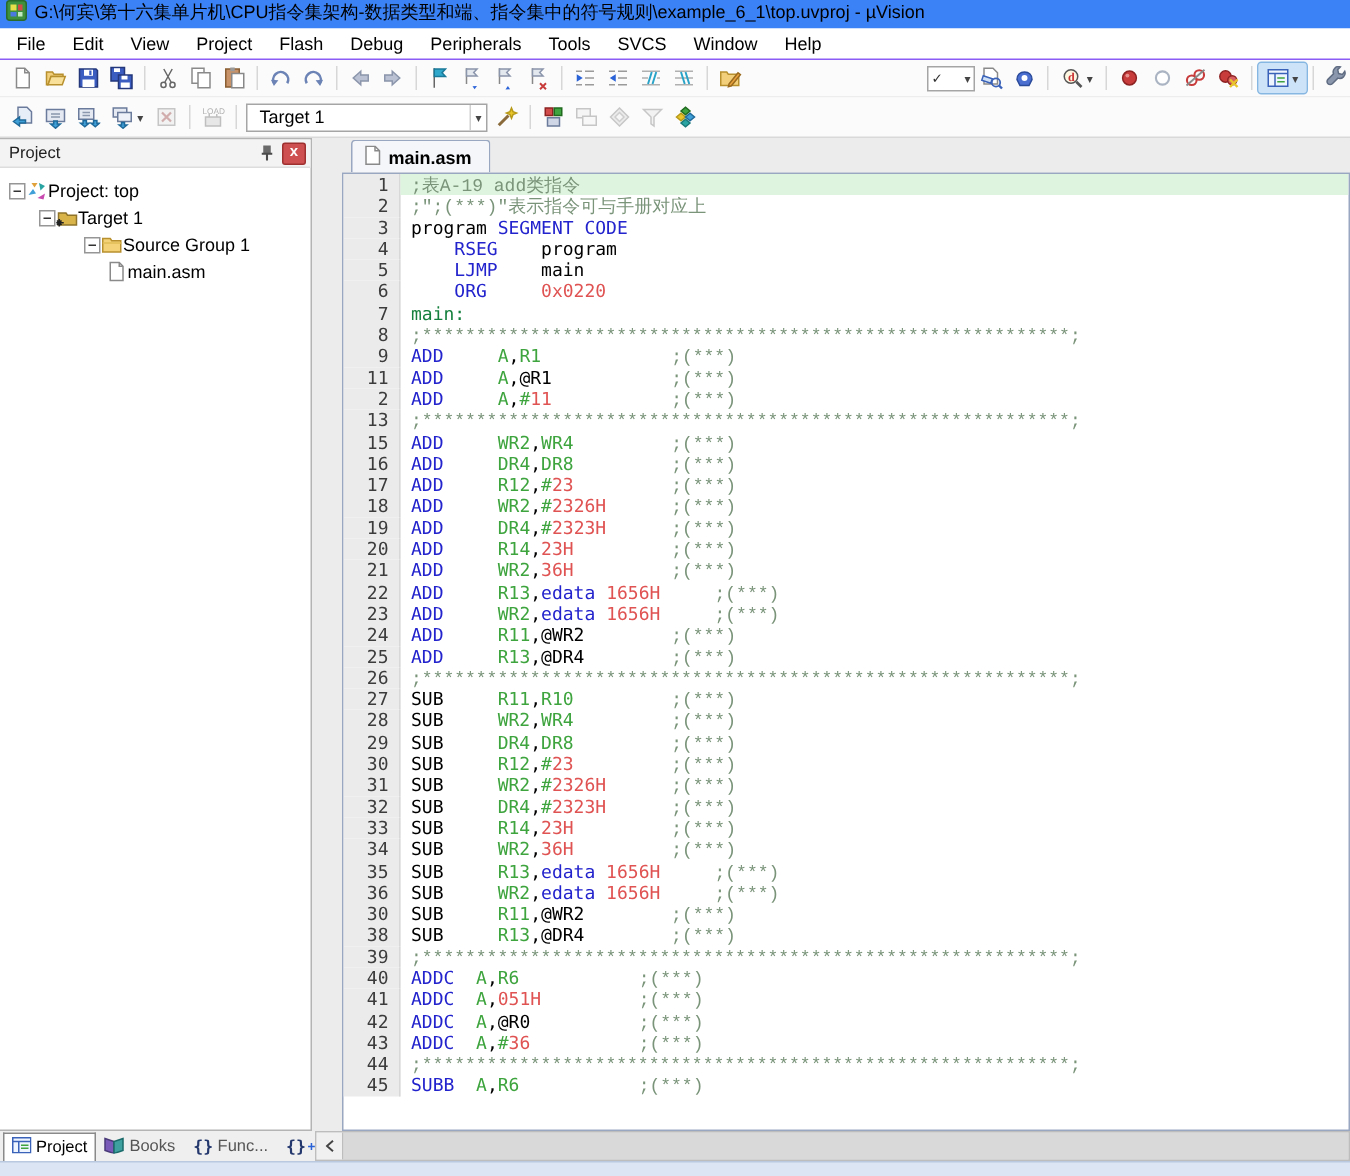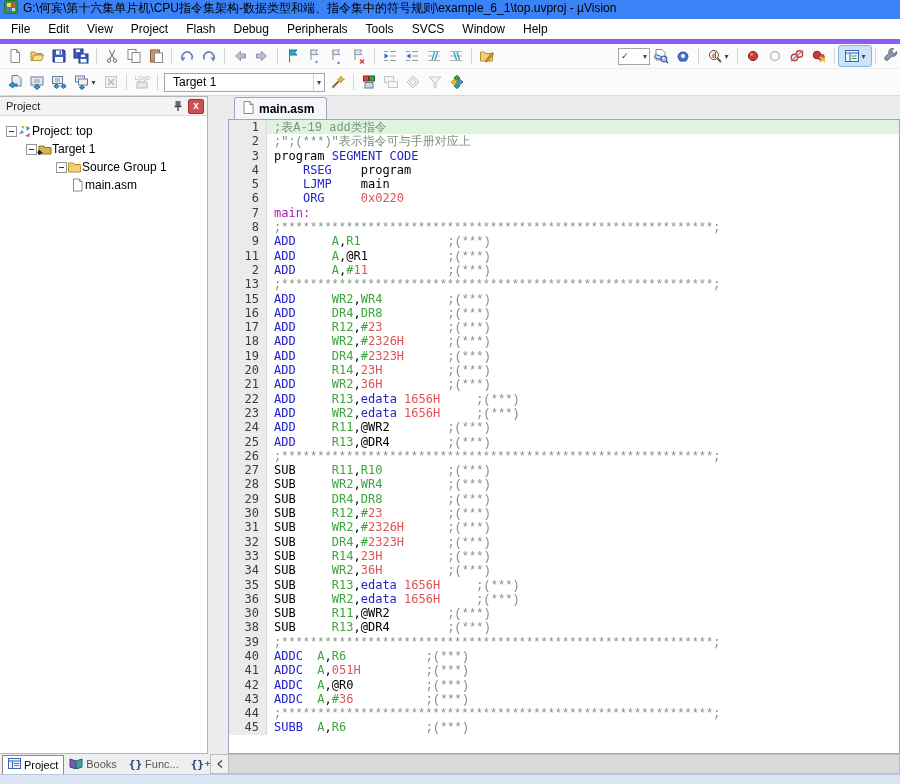--- a/index.html
+++ b/index.html
@@ -6,21 +6,21 @@
   body{width:900px;height:784px;overflow:hidden;background:#fff;
        font-family:"Liberation Sans", sans-serif;font-size:12px;color:#000;}
   .window{width:900px;height:784px;display:flex;flex-direction:column;background:#fff;}
 
   
   .titlebar{height:19px;display:flex;gap:5px;padding-left:4px;background:#3b82f6;flex:none;}
   .titlebar .ttext{font-size:12px;white-space:nowrap;overflow:hidden;}
 
   
   .menubar{height:20px;display:flex;align-items:center;padding-left:2px;background:#fff;
-           border-bottom:5px solid #8b5cf6;flex:none;}
+           border-bottom:1px solid #8b5cf6;flex:none;}
   .menu-item{padding:2px 9px;cursor:default;}
 
   
   .toolbar{display:flex;align-items:center;padding-left:4px;background:#fbfbfb;flex:none;}
   .tb1{height:24px;border-bottom:1px solid #ededed;}
   .tb2{height:26px;border-bottom:1px solid #d9d9d9;}
   .tbtn{width:22px;height:20px;display:flex;align-items:center;justify-content:center;border-radius:2px;flex:none;}
   .tbtn svg{display:block;}
   .tbtn.pressed{background:#cde3f7;outline:1px solid #86b7e3;}
   .tsep{width:1px;height:16px;background:#d7d7d7;margin:0 4px;flex:none;}
@@ -59,21 +59,21 @@
   .tab{height:21px;display:flex;align-items:center;gap:5px;padding:0 12px 0 8px;background:#f4f6fa;
        border:1px solid #9aa7c0;border-bottom:none;border-radius:3px 3px 0 0;font-weight:bold;font-size:12px;}
   .code-wrap{flex:1;background:#fff;border:1px solid #9aa7c0;overflow:hidden;min-height:0;}
   .code-line{display:flex;height:14.3px;line-height:14.3px;
              font-family:"DejaVu Sans Mono", monospace;font-size:12px;white-space:pre;}
   .ln{width:30px;flex:none;text-align:right;padding-right:7px;background:#ebebeb;border-right:1px solid #d8d8d8;
       color:#3c3c3c;}
   .lt{flex:1;padding-left:7px;}
   .code-line.hl .lt{background:#def4de;}
   .t-k{color:#2323cd;} .t-r{color:#3ea43e;} .t-n{color:#e05353;} .t-c{color:#7a947a;font-family:Liberation Mono, monospace;}
-  .t-p{color:#000;} .t-l{color:#a21caf;margin-top:20px;}
+  .t-p{color:#000;} .t-l{color:#15803d;margin-top:20px;}
 
   
   .bottomrow{height:20px;display:flex;flex:none;background:#efefef;}
   .btabs{width:208px;flex:none;display:flex;align-items:center;background:#efefef;padding-left:2px;}
   .btab{height:18px;display:flex;align-items:center;gap:3px;padding:0 5px;font-size:11px;color:#555;}
   .btab.active{background:#fff;border:1px solid #8a8a8a;border-bottom:none;color:#000;}
   .bsep{width:1px;height:12px;background:#c7c7c7;margin:0 1px;}
   .brace{font-family:"DejaVu Sans Mono",monospace;font-weight:bold;color:#24386e;font-size:11px;}
   .plus{color:#2a62d8;font-size:9px;font-weight:bold;margin-left:-2px;}
   .hscroll{flex:1;display:flex;align-items:center;background:#d9d9d9;border:1px solid #bdbdbd;}

